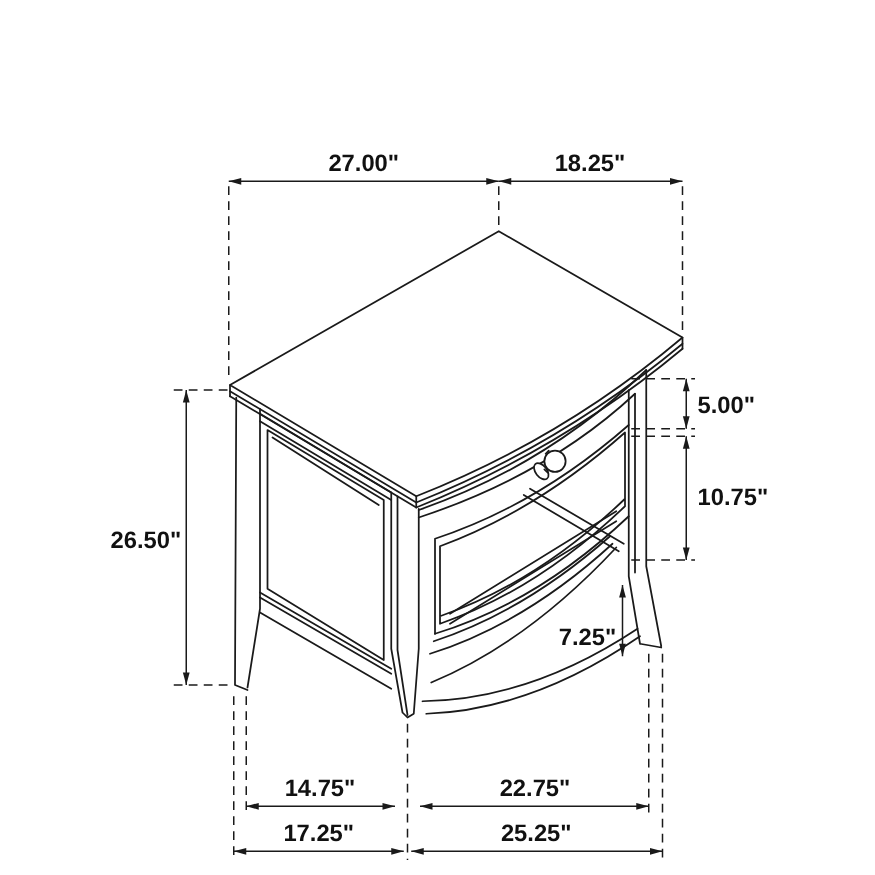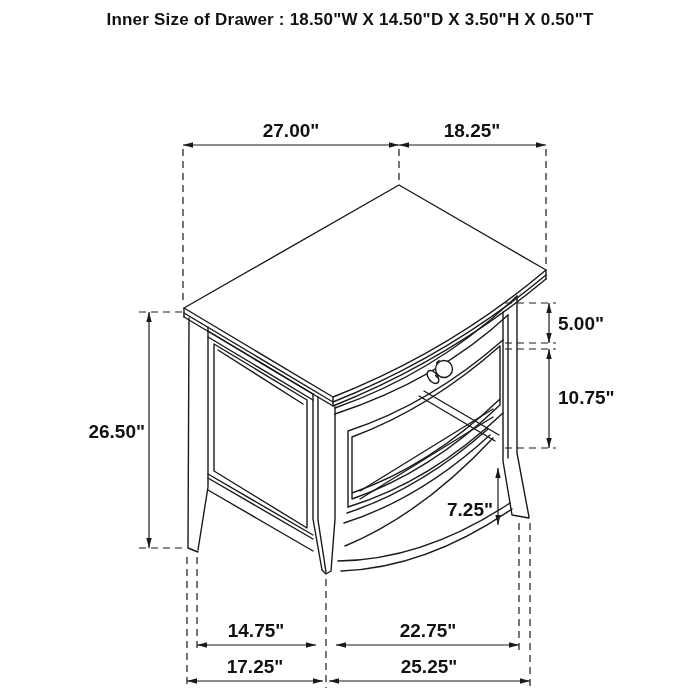--- a/index.html
+++ b/index.html
@@ -39,21 +39,20 @@
     font-family: "Liberation Sans", sans-serif;
     font-size: 19px;
     font-weight: bold;
   }
 </style>
 </head>
 <body>
 
 <div class="stage">
 
-  <div class="title">Inner Size of Drawer : 18.50"W X 14.50"D X 3.50"H X 0.50"T</div>
 
   <svg width="700" height="700" viewBox="0 0 700 700">
 
     <g>
       <path class="dash" d="M183,149 L183,305"></path>
       <path class="dash" d="M399,149 L399,181"></path>
       <path class="dash" d="M546,149 L546,266"></path>
       <path class="dash" d="M139,312 L182,312"></path>
       <path class="dash" d="M139,548 L187,548"></path>
       <path class="dash" d="M187,557 L187,688"></path>

